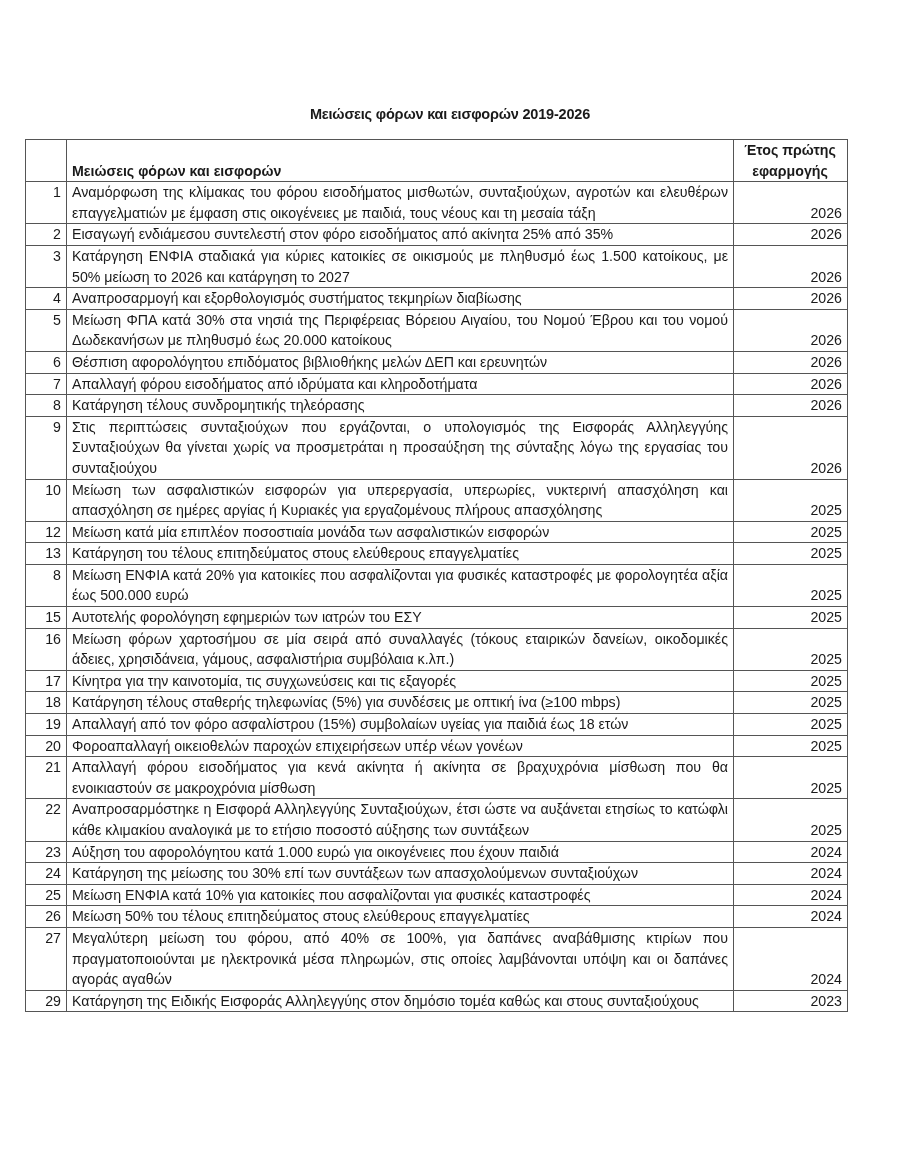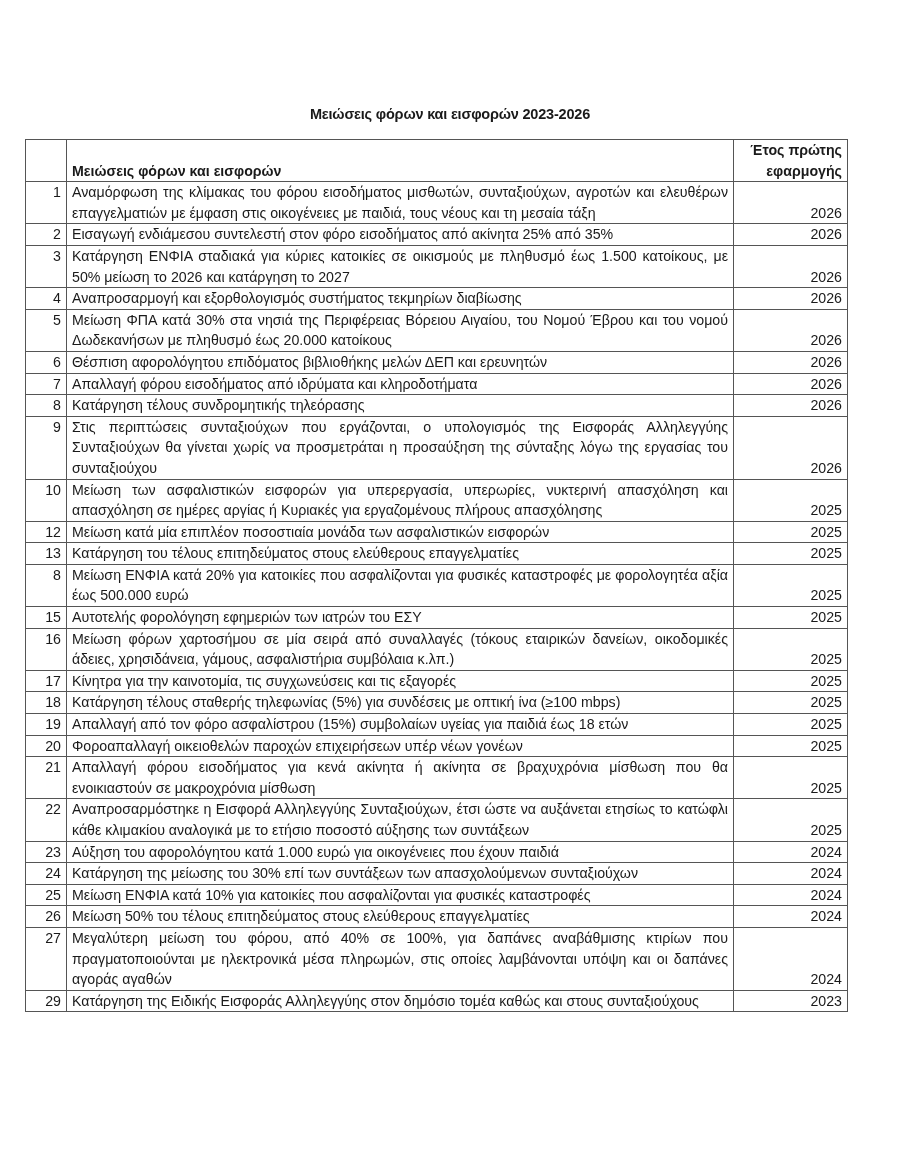--- a/index.html
+++ b/index.html
@@ -4,27 +4,27 @@
 <style>
   html, body { margin:0; padding:0; background:#ffffff; }
   body { width:900px; height:1164px; position:relative; font-family:"Liberation Sans", sans-serif; color:#1a1a1a; }
   .title { position:absolute; top:106px; left:0; width:900px; text-align:center; font-weight:bold; font-size:14.5px; letter-spacing:-0.2px; }
   table.main { position:absolute; top:139px; left:25px; width:823px; border-collapse:collapse; font-size:14.2px; line-height:20.6px; }
   table.main td { border:1px solid #555; vertical-align:top; padding:0 5px; }
   td.num { width:30px; text-align:right; padding-right:6px; }
   td.desc { width:656px; text-align:justify; }
   td.year { text-align:right; vertical-align:bottom !important; padding-right:5px; }
   tr.hdr td { font-weight:bold; vertical-align:bottom; }
-  tr.hdr td.year { text-align:right; vertical-align:top !important; padding-left:4px;margin-left:36px; }
+  tr.hdr td.year { text-align:center; vertical-align:top !important; padding-left:4px;margin-left:36px; }
   tr.hdr td.desc { padding-top:20px; }
 </style>
 </head>
 <body>
 
-<div class="title">Μειώσεις φόρων και εισφορών 2023-2026</div>
+<div class="title">Μειώσεις φόρων και εισφορών 2019-2026</div>
 
 <table class="main">
   <tbody id="tbody">
     <tr class="hdr">
       <td class="num"></td>
       <td class="desc">Μειώσεις φόρων και εισφορών</td>
       <td class="year">Έτος πρώτης εφαρμογής</td>
     </tr>
   <tr>
         <td class="num">1</td>

